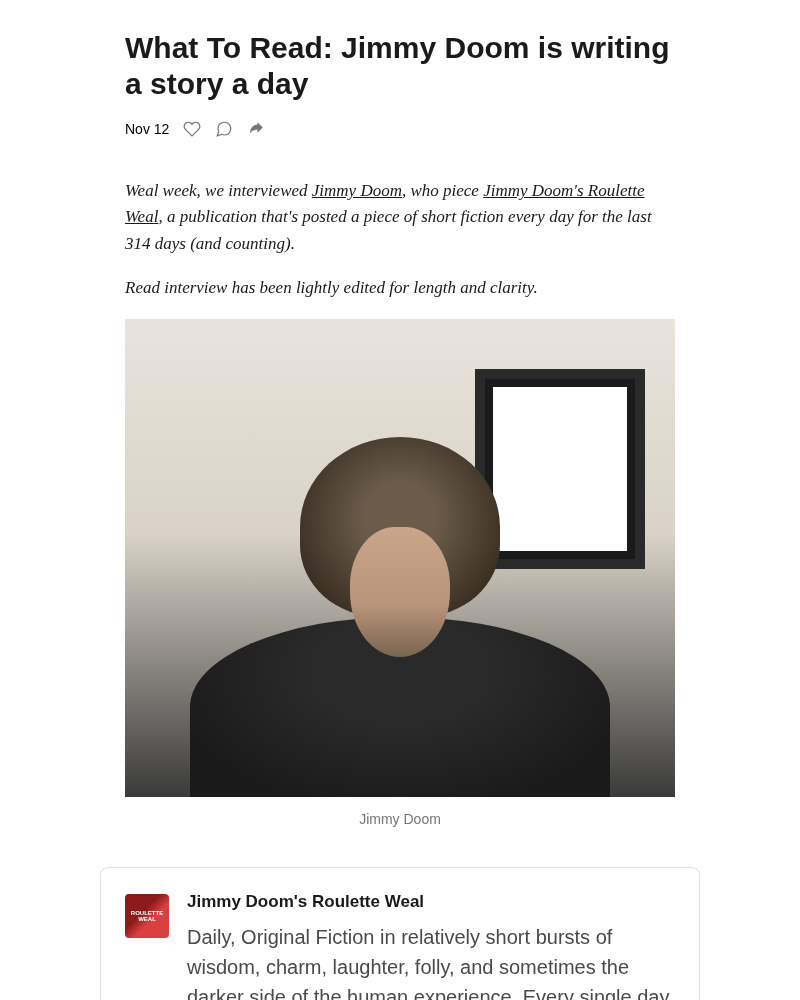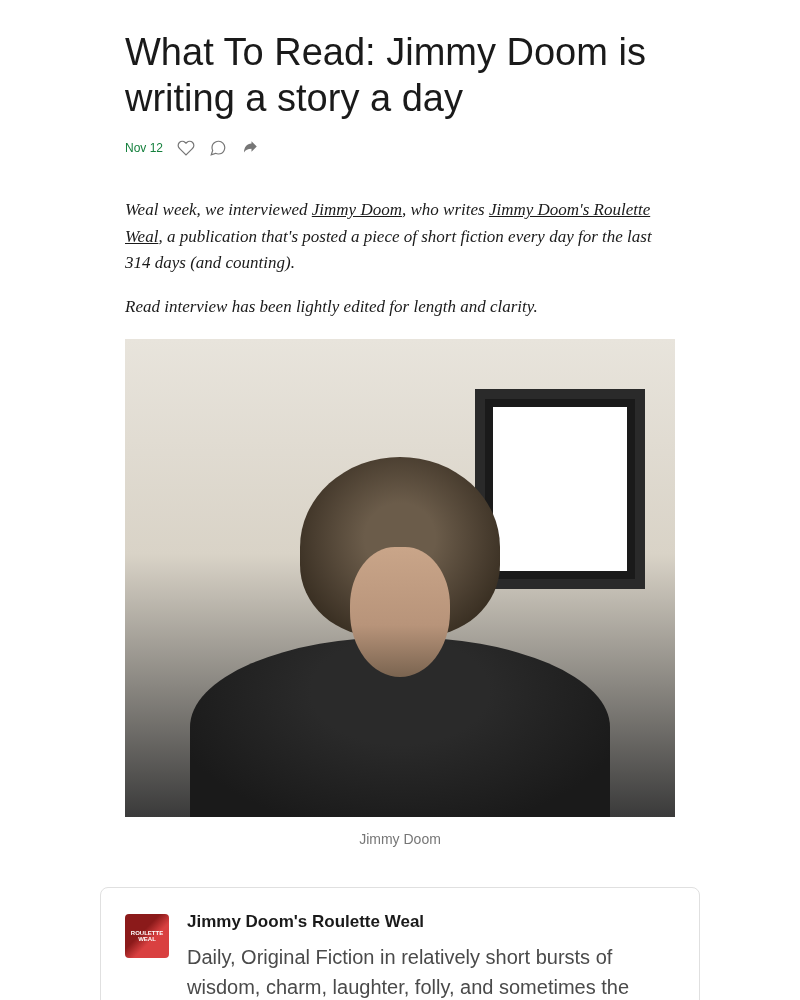--- a/index.html
+++ b/index.html
@@ -8,35 +8,35 @@
   background: #ffffff;
   color: #1a1a1a;
   width: 800px;
 }
 .container {
   max-width: 550px;
   margin: 0 auto;
   padding: 30px 0 0 0;
 }
 .title {
-  font-size: 38px;
-  font-weight: 400;
+  font-size: 30px;
+  font-weight: 700;
   line-height: 1.2;
   margin-bottom: 18px;
   color: #1a1a1a;
 }
 .meta-row {
   display: flex;
   align-items: center;
   gap: 14px;
   margin-bottom: 40px;
 }
 .date {
-  font-size: 12px;
-  color: #15803d;
+  font-size: 14px;
+  color: #000000;
 }
 .icon-btn {
   display: inline-flex;
   align-items: center;
   justify-content: center;
   width: 18px;
   height: 18px;
   cursor: pointer;
   color: #767676;
 }
@@ -192,21 +192,21 @@
     </span>
 
     <span class="icon-btn">
       <svg viewBox="0 0 24 24" fill="currentColor">
         <path d="M14 3l7 7-7 7v-4c-5 0-8 1.5-10 5 0-7 4-12 10-12V3z"></path>
       </svg>
     </span>
   </div>
 
   <p class="intro-para">
-    <span>Weal week, we interviewed </span><a href="#">Jimmy Doom</a><span>, who writes </span><a href="#">Jimmy Doom's Roulette Weal</a><span>, a publication that's posted a piece of short fiction every day for the last 314 days (and counting).</span>
+    <span>Weal week, we interviewed </span><a href="#">Jimmy Doom</a><span>, who piece </span><a href="#">Jimmy Doom's Roulette Weal</a><span>, a publication that's posted a piece of short fiction every day for the last 314 days (and counting).</span>
   </p>
 
   <p class="intro-para">Read interview has been lightly edited for length and clarity.</p>
 
   <div class="figure">
     <div class="photo">
       <div class="wall-frame">
         <div class="wall-frame-inner"></div>
       </div>
       <div class="person">

